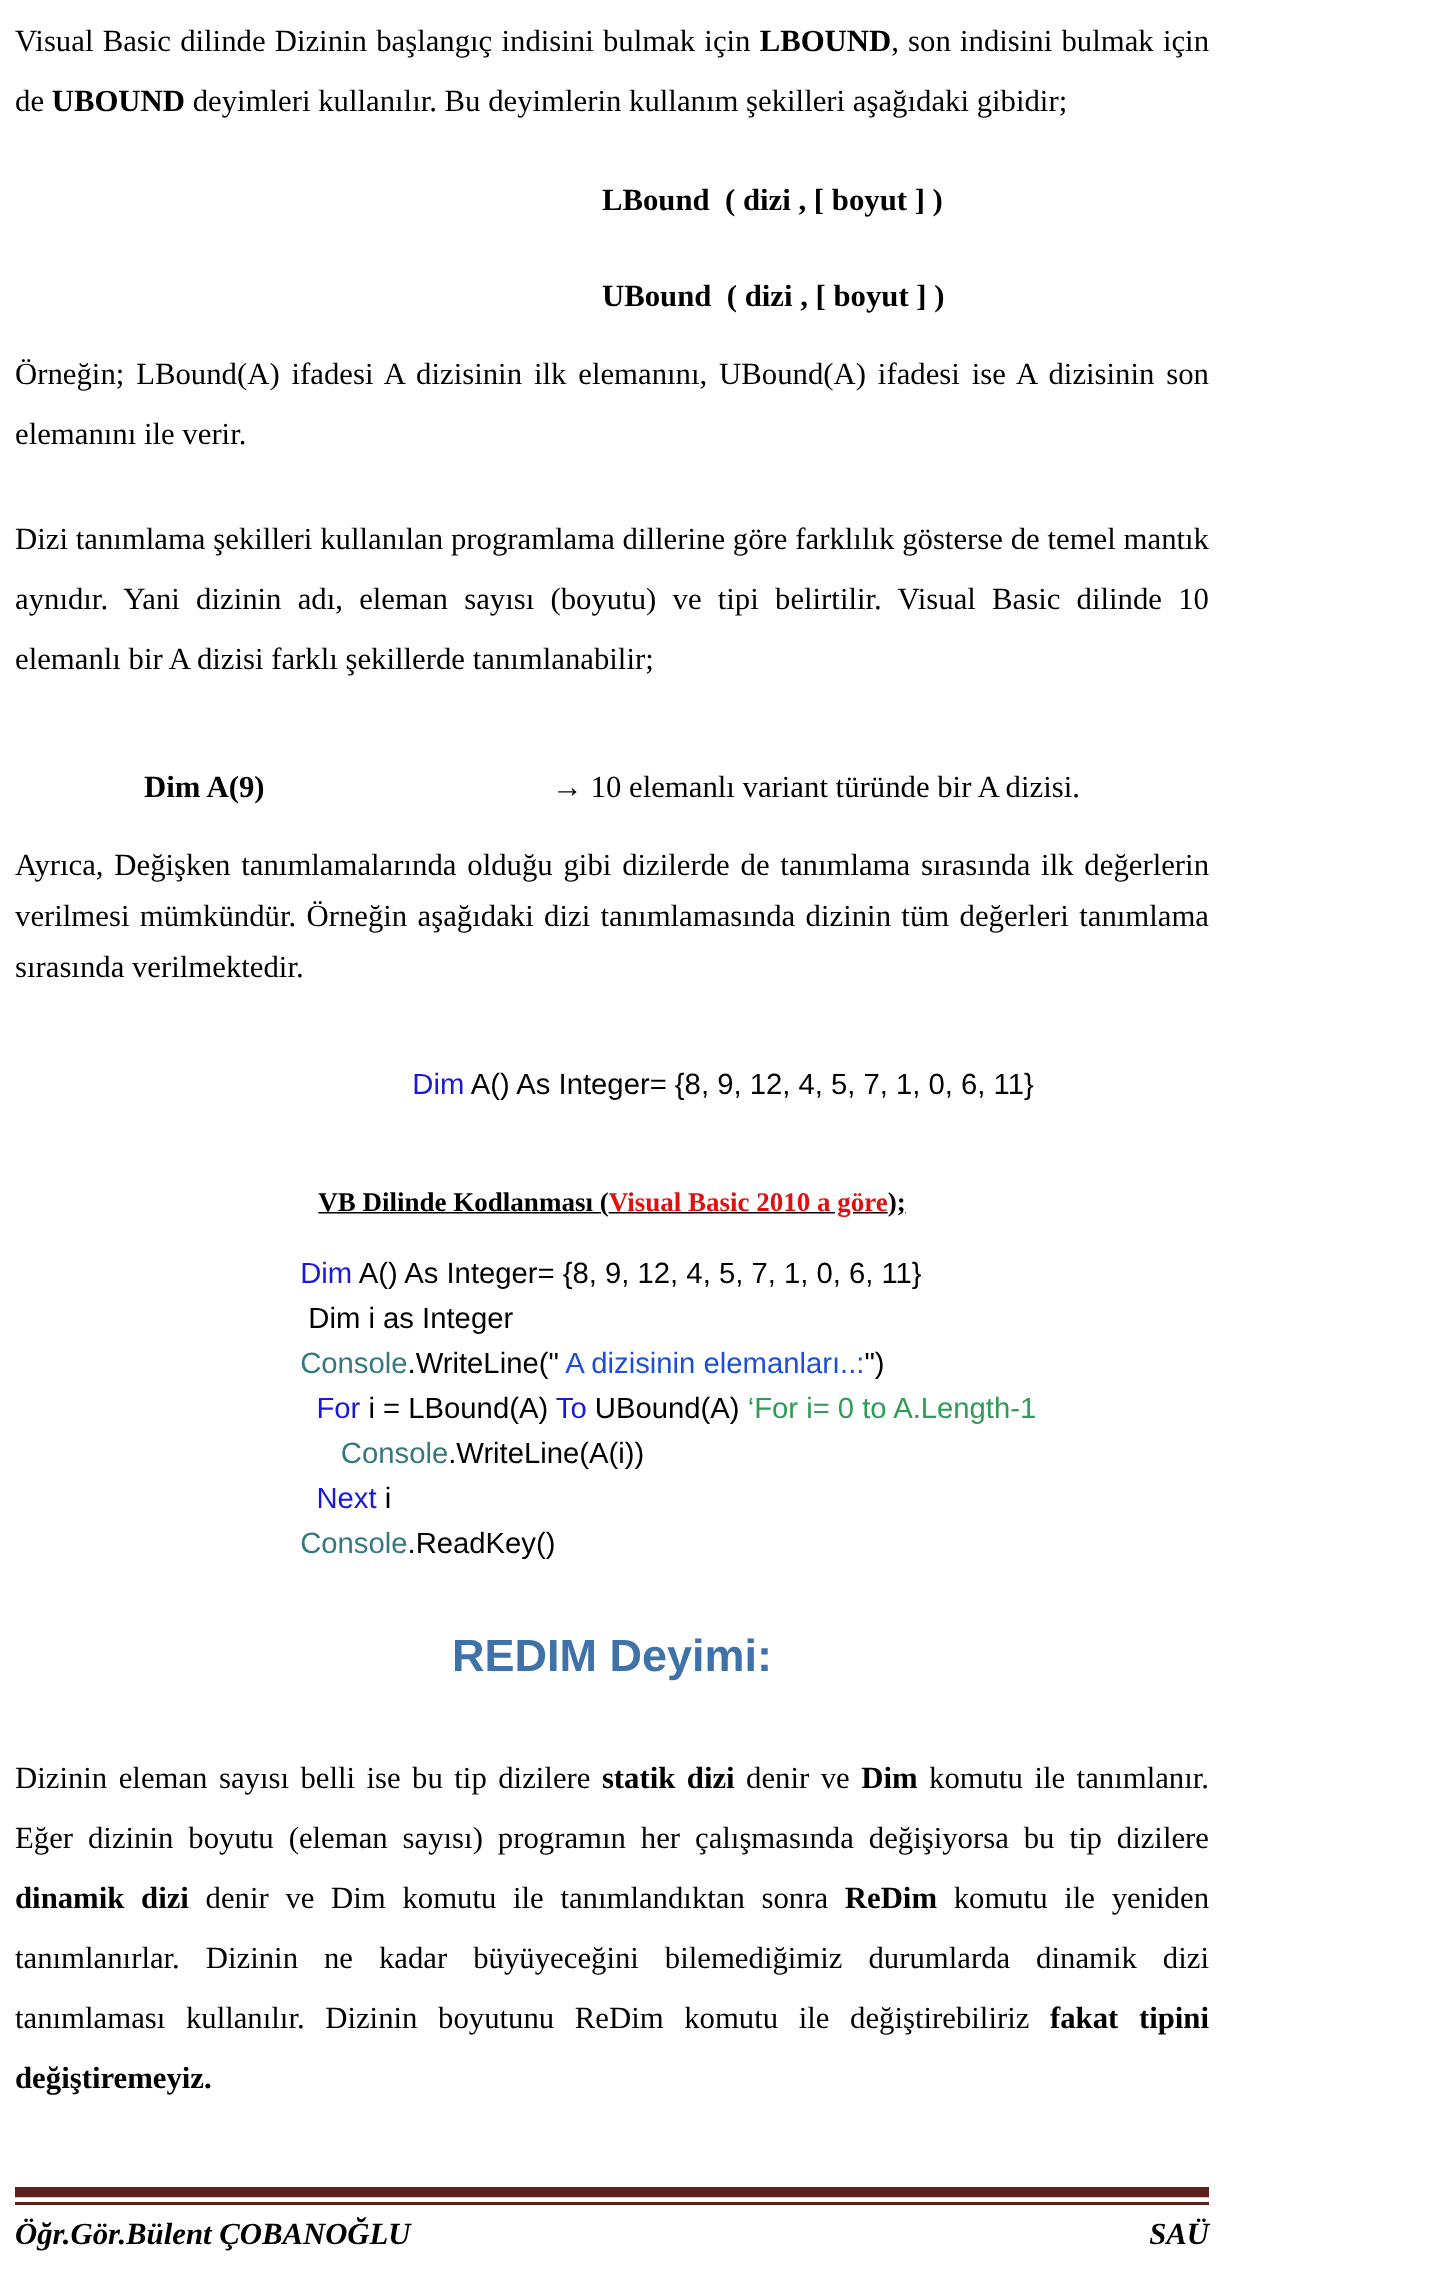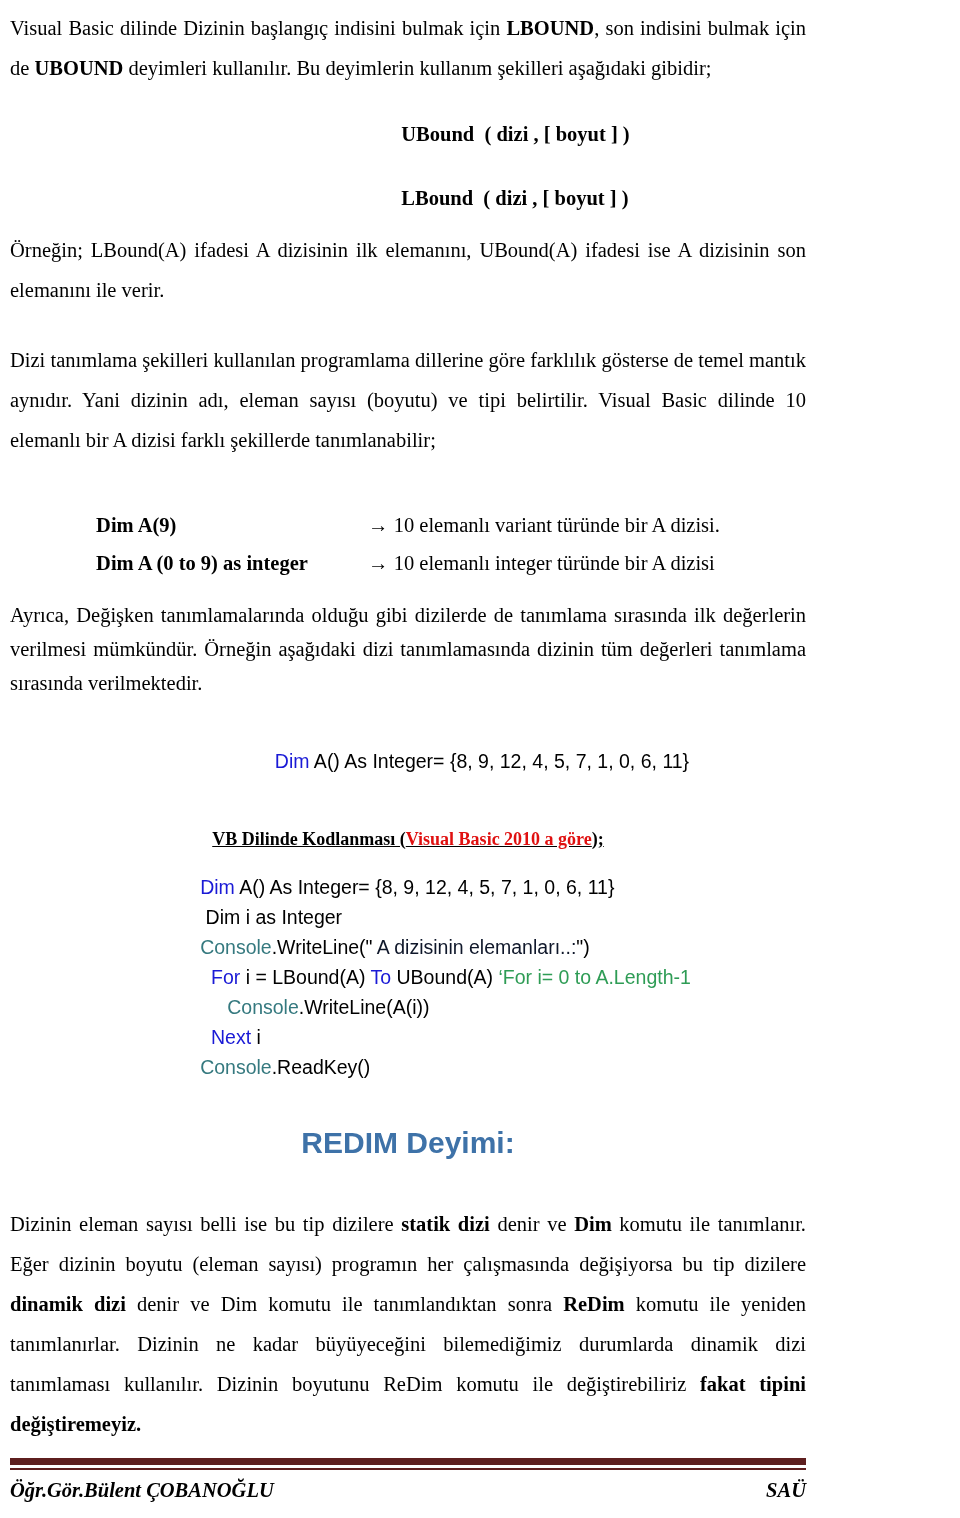--- a/index.html
+++ b/index.html
@@ -75,21 +75,21 @@
     margin: 0;
   }
   .code-centered {
     padding-left: 148px;
   }
   .code-block {
     padding-left: 75px;
   }
   .kw { color: #1a1aD6; }
   .type { color: #35797F; }
-  .str { color: #0f172a; }
+  .str { color: #1d4ed8; }
   .cmt { color: #2E9C55; }
 
   .example-title { font-size: 20.5px; line-height: 40px; margin: 0; }
   .section-underline {
     font-size: 18px;
     font-weight: bold;
     line-height: 38px;
     margin: 0;
     text-decoration: underline;
     display: inline-block;
@@ -138,41 +138,37 @@
 </head>
 <body>
 
 <div class="page">
 
   <p class="body-text justify"><span>Visual Basic dilinde Dizinin başlangıç indisini bulmak için </span><b>LBOUND</b><span>, son indisini bulmak için de </span><b>UBOUND</b><span> deyimleri kullanılır. Bu deyimlerin kullanım şekilleri aşağıdaki gibidir;</span></p>
 
   <div class="spacer-sm"></div>
 
   <div class="syntax-block">
+    <div class="syntax-line">LBound  ( dizi , [ boyut ] )</div>
     <div class="syntax-line">UBound  ( dizi , [ boyut ] )</div>
-    <div class="syntax-line">LBound  ( dizi , [ boyut ] )</div>
   </div>
 
   <p class="body-text justify">Örneğin; LBound(A) ifadesi A dizisinin ilk elemanını, UBound(A) ifadesi ise A dizisinin son elemanını ile verir.</p>
 
   <div class="spacer-md"></div>
 
   <p class="body-text justify">Dizi tanımlama şekilleri kullanılan programlama dillerine göre farklılık gösterse de temel mantık aynıdır. Yani dizinin adı, eleman sayısı (boyutu) ve tipi belirtilir. Visual Basic dilinde 10 elemanlı bir A dizisi farklı şekillerde tanımlanabilir;</p>
 
   <div class="spacer-md"></div>
 
   <table class="dim-table">
     <tbody>
       <tr>
         <td class="lhs">Dim A(9)</td>
         <td class="rhs"><span>→</span> <span>10 elemanlı variant türünde bir A dizisi.</span></td>
-      </tr>
-      <tr>
-        <td class="lhs">Dim A (0 to 9) as integer</td>
-        <td class="rhs"><span>→</span> <span>10 elemanlı integer türünde bir A dizisi</span></td>
       </tr>
     </tbody>
   </table>
 
   <p class="body-text justify" style="line-height:34px;">Ayrıca, Değişken tanımlamalarında olduğu gibi dizilerde de tanımlama sırasında ilk değerlerin verilmesi mümkündür. Örneğin aşağıdaki dizi tanımlamasında dizinin tüm değerleri tanımlama sırasında verilmektedir.</p>
 
   <div class="spacer-lg"></div>
 
   <div class="code code-centered"><span class="kw">Dim</span><span> A() As Integer= {8, 9, 12, 4, 5, 7, 1, 0, 6, 11}</span></div>
 

